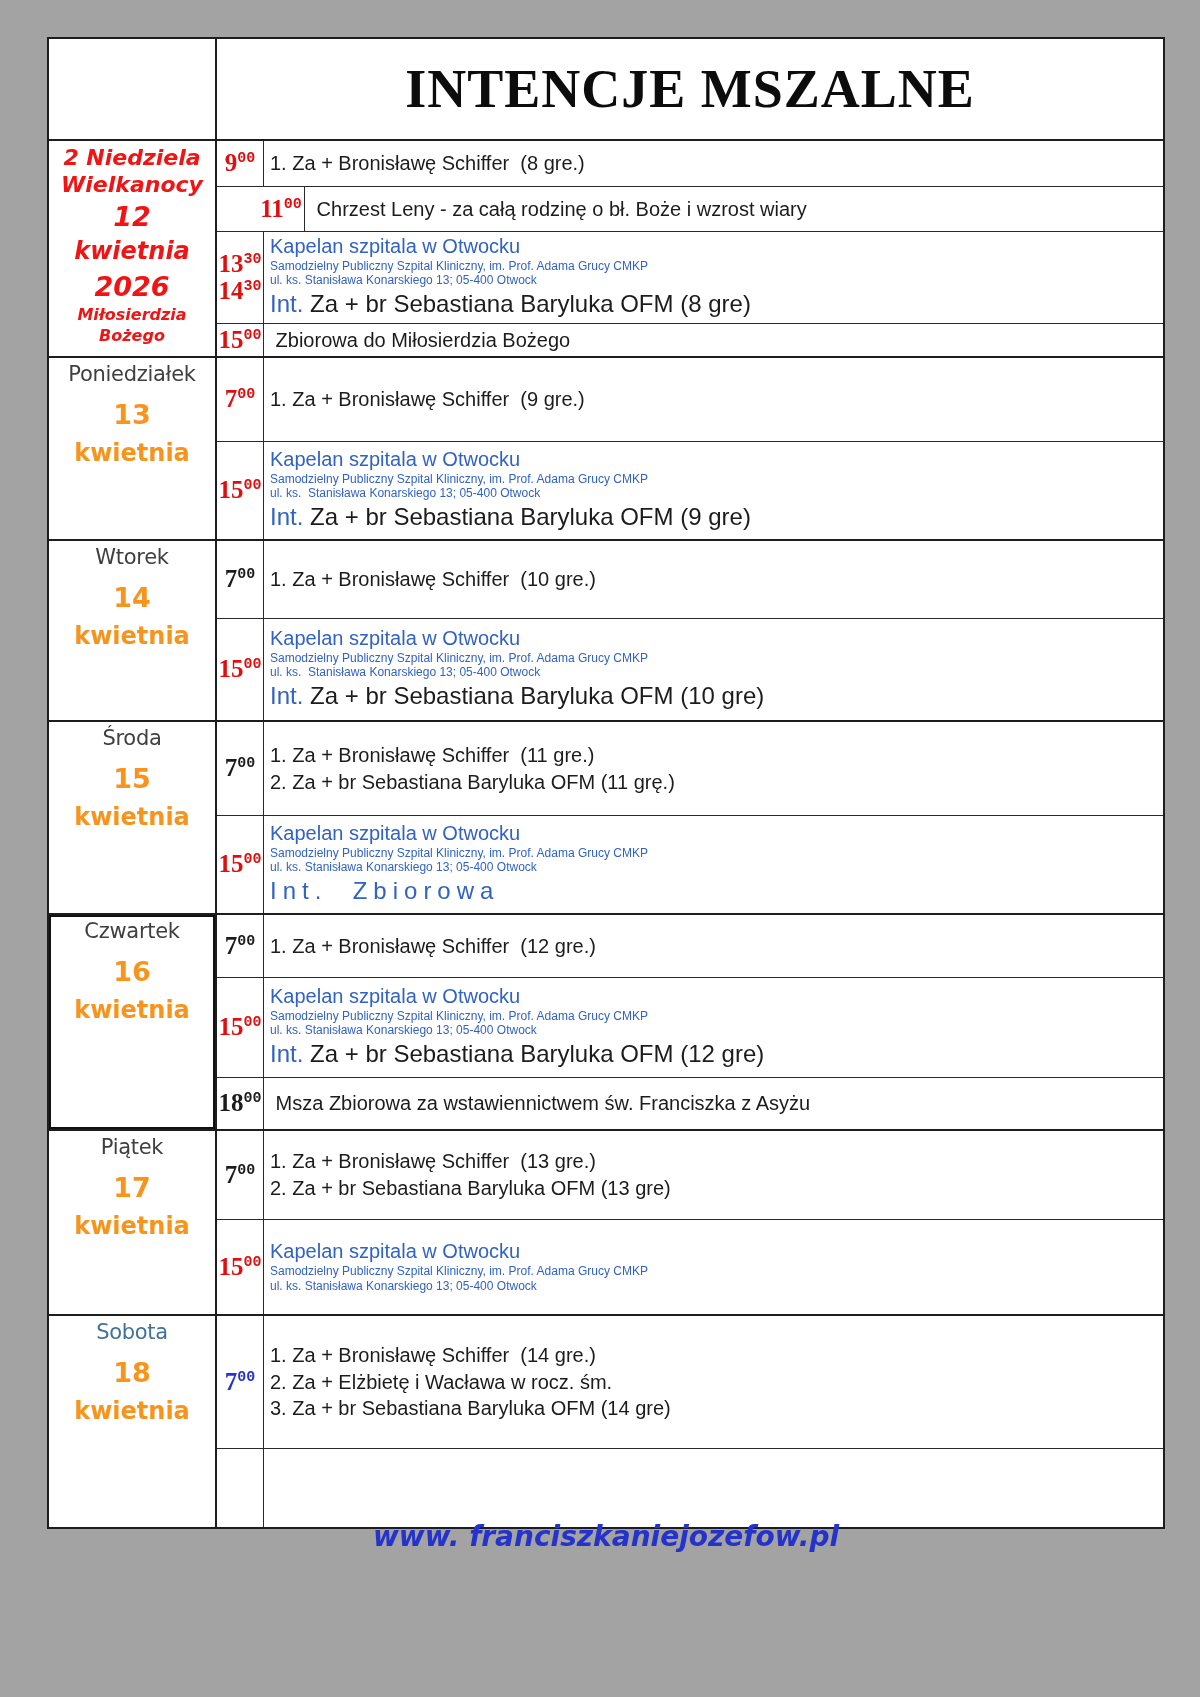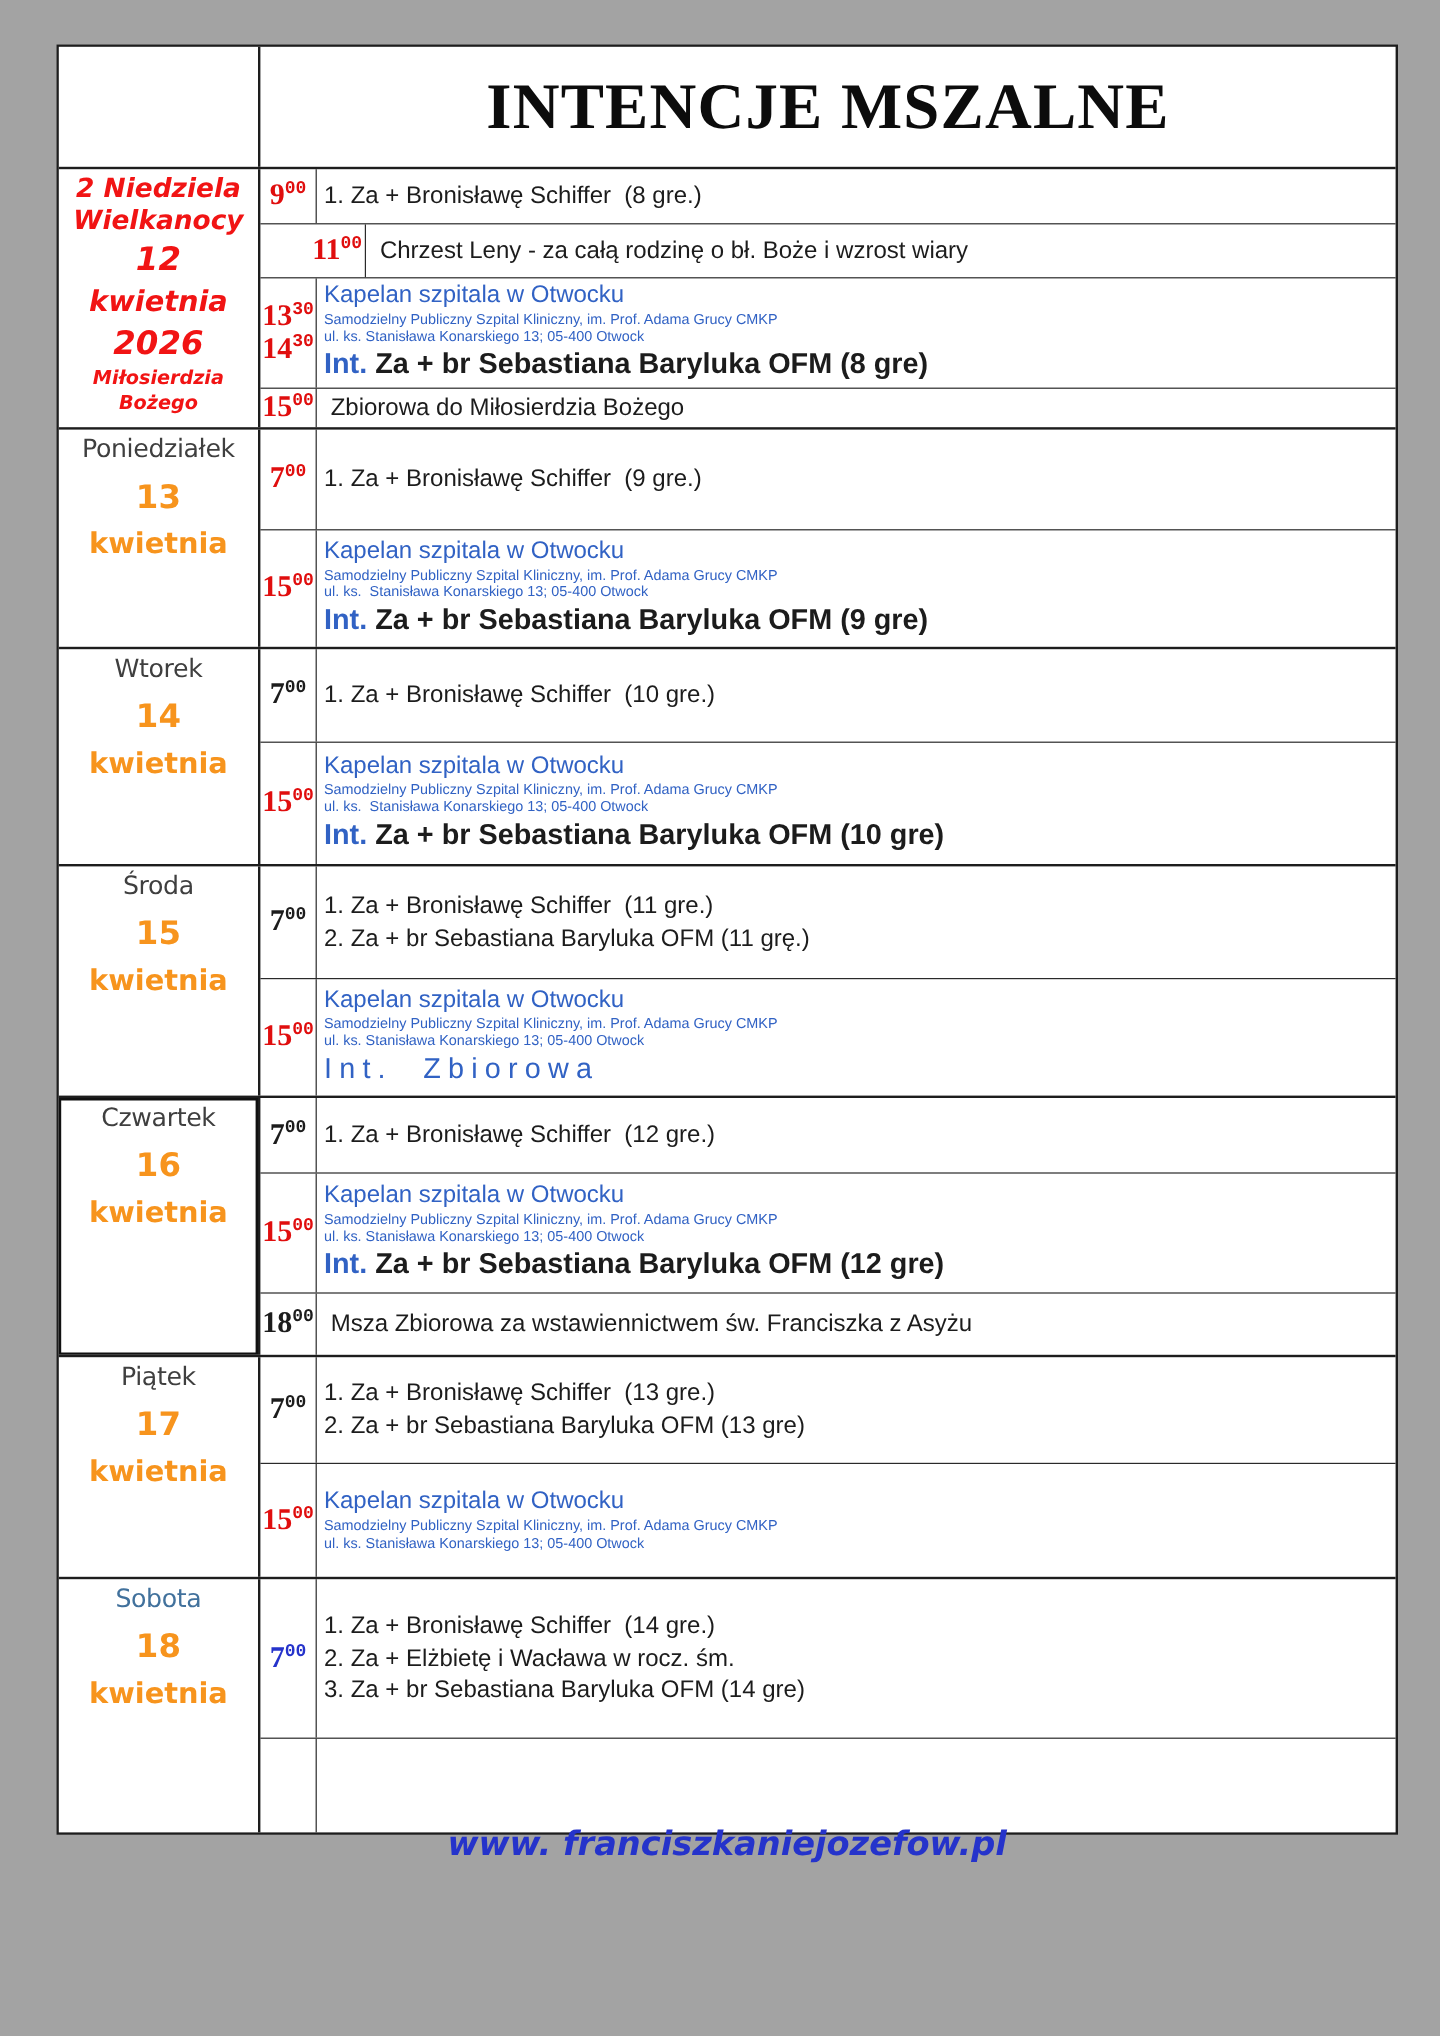--- a/index.html
+++ b/index.html
@@ -53,21 +53,21 @@
   .t-blue{color:var(--blue_time);}
   
   .content-cell{
     flex:1;min-width:0;display:flex;flex-direction:column;justify-content:center;
     padding:2px 2px 2px 6px;box-sizing:border-box;
   }
   .line{white-space:pre-wrap;font-family:"Liberation Sans",sans-serif;}
   .intent {font-size:20px;color:var(--text_black);line-height:1.33;}
   .kap1   {font-size:20px;color:var(--blue_kapelan);line-height:1.18;}
   .kap2   {font-size:12px;color:var(--blue_kapelan);line-height:1.24;}
-  .intline{font-size:24px;color:var(--text_black);line-height:1.32;font-weight:bold;}
+  .intline{font-size:24px;color:var(--text_black);line-height:1.32;}
   .intblue{font-size:24px;color:var(--blue_kapelan);line-height:1.32;letter-spacing:6px;}
   .c-blue {color:var(--blue_kapelan);}
   .c-small{font-size:20px;}
   
   .footer-url{
     position:absolute;left:47px;width:1118px;top:1520px;text-align:center;
     font-size:28px;font-weight:bold;font-style:italic;color:var(--blue_url);
   }
 </style>
 </head>

